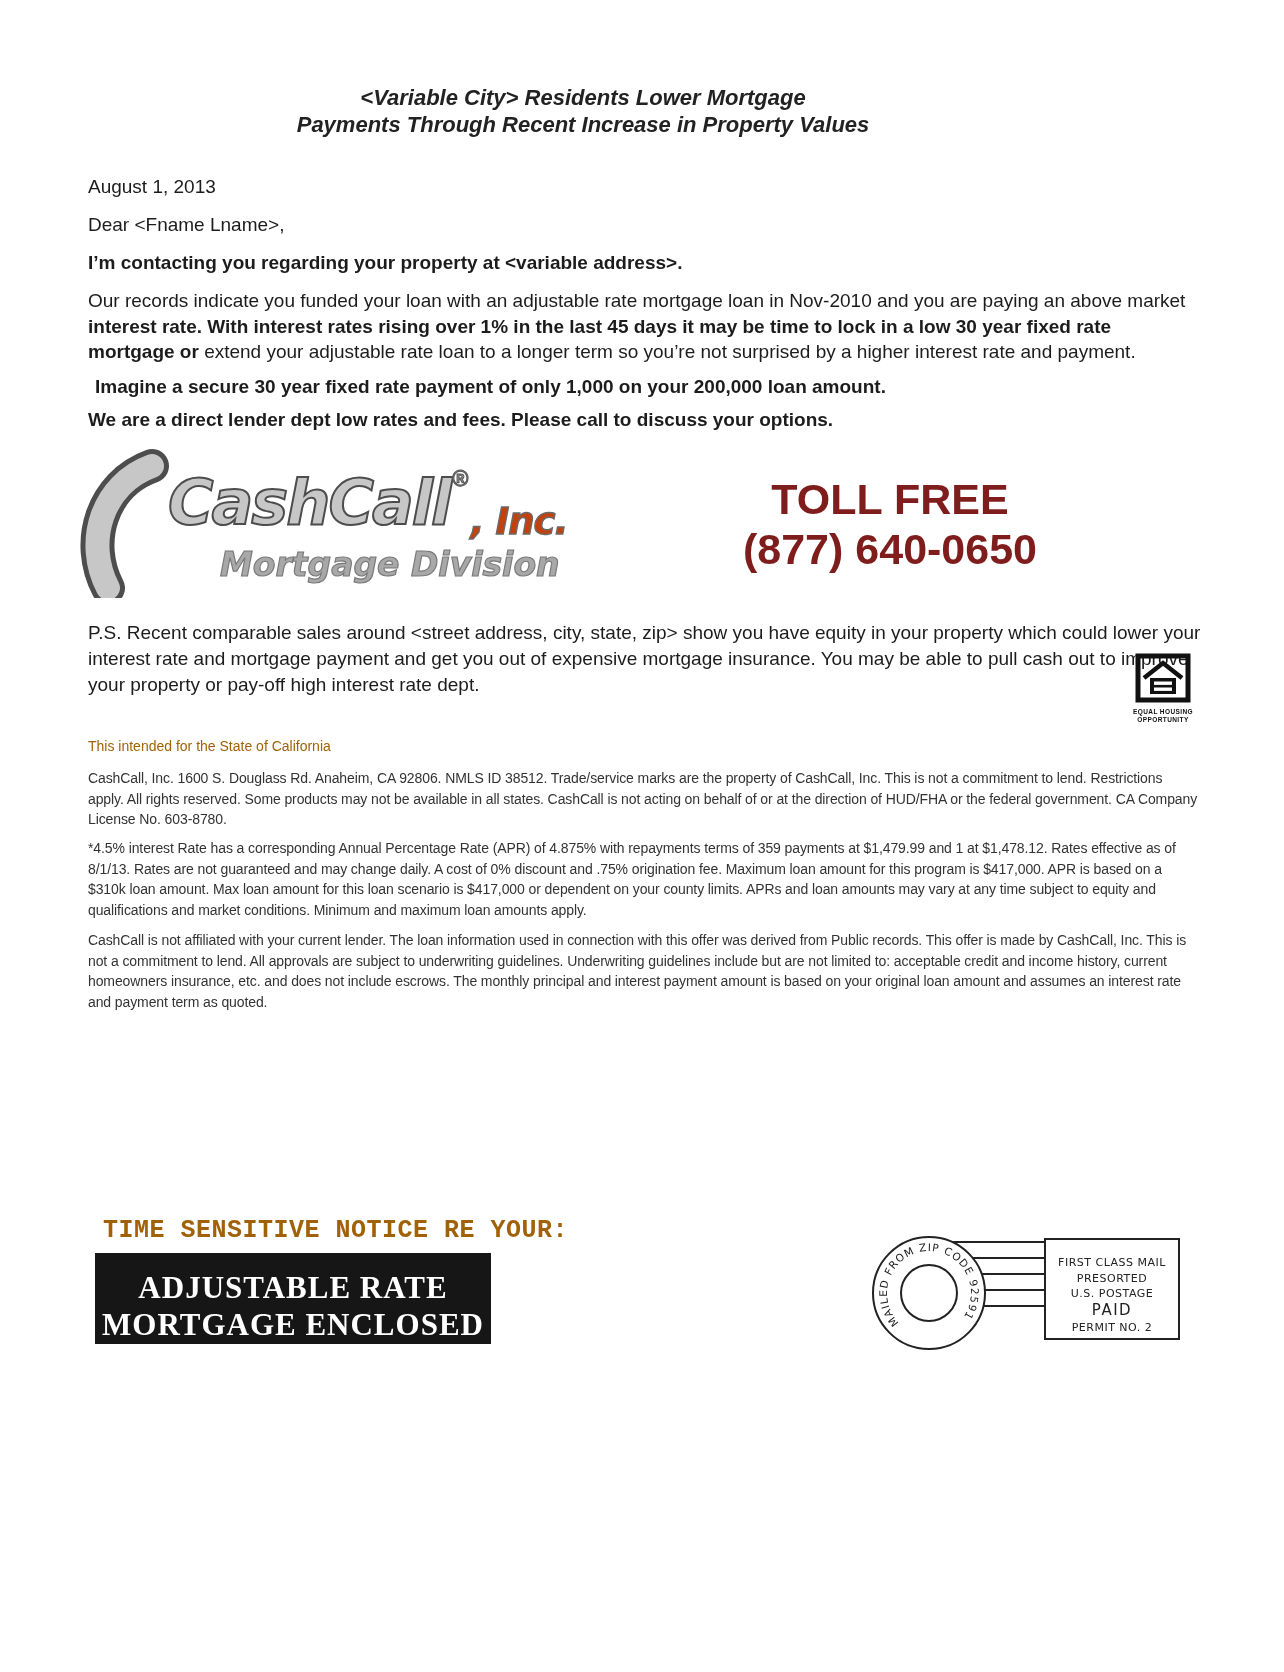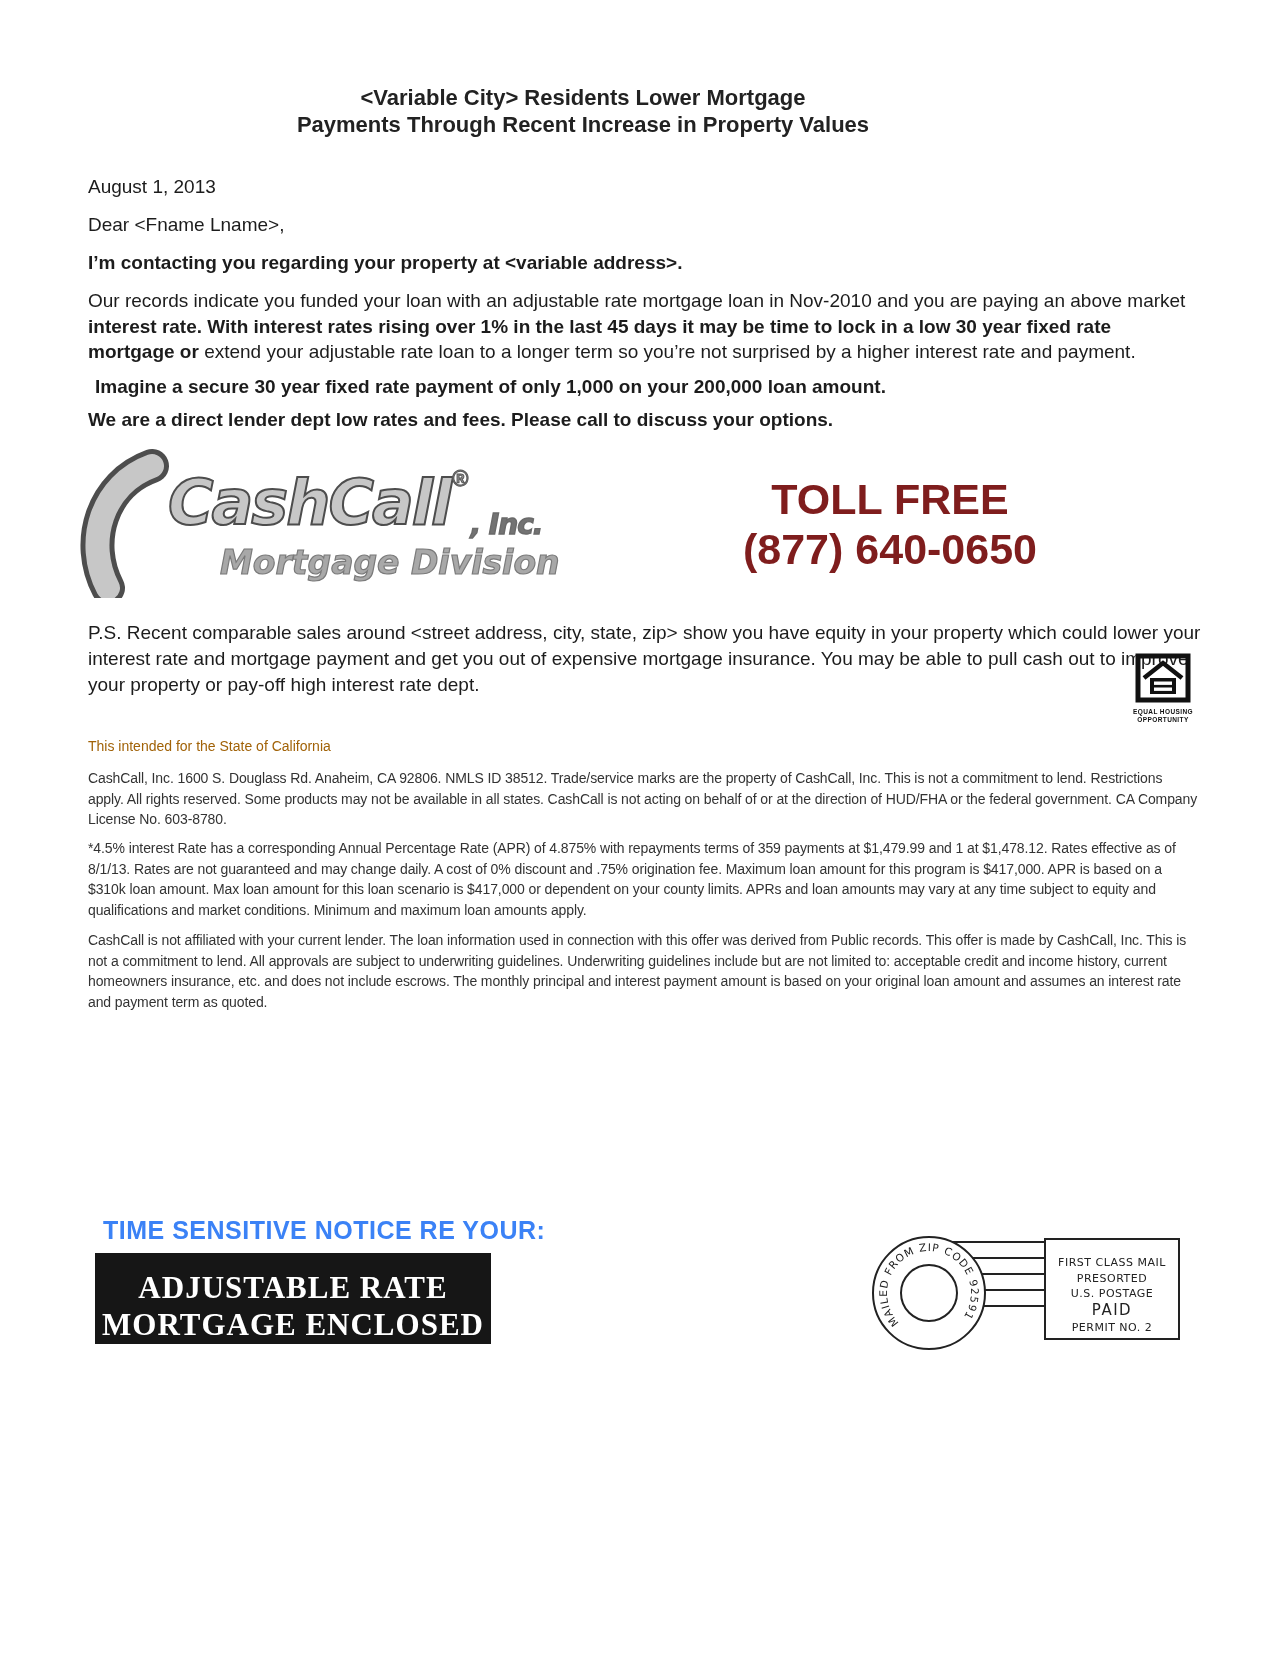--- a/index.html
+++ b/index.html
@@ -1,53 +1,53 @@
 <!DOCTYPE html>
 <html><head>
 <meta charset="utf-8">
 <style>
   html,body{margin:0;padding:0;background:#888;}
   .page{position:relative;width:1284px;height:1672px;background:#ffffff;margin:0 auto;
         font-family:"Liberation Sans","DejaVu Sans",sans-serif;color:#1c1c1c;overflow:hidden;}
   .abs{position:absolute;}
 
   .title{top:84px;left:0;right:118px;text-align:center;font-size:22px;line-height:27px;
-         font-weight:700;color:#222;}
+         font-weight:700;color:#222;font-style:italic;}
   .dateline{top:176px;left:88px;font-size:19px;}
   .greeting{top:214px;left:88px;font-size:19px;}
   .intro{top:252px;left:88px;font-size:19px;font-weight:700;}
   .bodypar{top:288px;left:88px;width:1112px;font-size:19px;line-height:25.5px;}
   .imagine{top:376px;left:88px;font-size:19px;font-weight:700;margin-left:7px;}
   .directlender{top:409px;left:88px;font-size:19px;font-weight:700;}
 
   .logo{top:448px;left:70px;width:520px;height:155px;display:flex;align-items:flex-start;}
   .logo-text{margin-left:-14px;}
   .brand-row{display:flex;align-items:flex-start;margin-top:24px;}
   .brand{font-family:"DejaVu Sans",sans-serif;font-style:italic;font-weight:700;font-size:62px;
          line-height:62px;color:#c7c7c7;-webkit-text-stroke:2px #4d4d4d;letter-spacing:-2px;}
   .reg{font-size:22px;font-weight:700;color:#9a9a9a;-webkit-text-stroke:1px #555;margin:-6px 0 0 2px;}
-  .brand-suffix{font-family:"DejaVu Sans",sans-serif;font-style:italic;font-weight:700;font-size:28px;
-         color:#737373;-webkit-text-stroke:1.4px #6a6a6a;margin:36px 0 0 2px;letter-spacing:-1px;}
+  .brand-suffix{font-family:"DejaVu Sans",sans-serif;font-style:italic;font-weight:700;font-size:37px;
+         color:#c2410c;-webkit-text-stroke:1.4px #6a6a6a;margin:28px 0 0 2px;letter-spacing:-1px;}
   .division{font-family:"DejaVu Sans",sans-serif;font-style:italic;font-weight:700;font-size:33px;
          color:#a8a8a8;-webkit-text-stroke:1.2px #7a7a7a;margin:2px 0 0 52px;letter-spacing:0;}
 
   .tollfree{top:474px;left:690px;width:400px;text-align:center;font-weight:700;
             font-size:43px;line-height:50px;color:#7f1d1d;letter-spacing:0;}
 
   .ps{top:620px;left:88px;width:1116px;font-size:19px;line-height:26px;}
 
   .stateline{top:738px;left:88px;font-size:14px;color:#a16207;}
   .fineprint{left:88px;width:1112px;font-size:14px;line-height:20.5px;color:#333;letter-spacing:-0.1px;}
   .fp1{top:768px;} .fp2{top:838px;} .fp3{top:930px;}
 
   .eho{top:653px;left:1118px;width:90px;text-align:center;}
   .eho-caption{font-size:6.5px;font-weight:700;line-height:7.5px;letter-spacing:0.4px;color:#111;margin-top:1px;}
 
-  .notice-label{top:1216px;left:103px;font-family:Liberation Sans, sans-serif;
-                font-weight:700;font-size:25px;letter-spacing:0.5px;color:#3b82f6;text-align:right;}
+  .notice-label{top:1216px;left:103px;font-family:Liberation Mono, monospace;
+                font-weight:700;font-size:25px;letter-spacing:0.5px;color:#a16207;text-align:right;}
   .noticebox{top:1253px;left:95px;width:396px;height:91px;background:#161616;color:#ffffff;
              font-family:"Liberation Serif","DejaVu Serif",serif;font-weight:700;font-size:31px;
              line-height:37px;text-align:center;letter-spacing:1px;padding-top:16px;box-sizing:border-box;}
 
   .indicia{top:1225px;left:818px;width:372px;height:125px;}
 
   .recipient{top:1438px;left:490px;font-size:19px;line-height:33px;}
 
   [data-interactable]{cursor:default;}
 </style>

